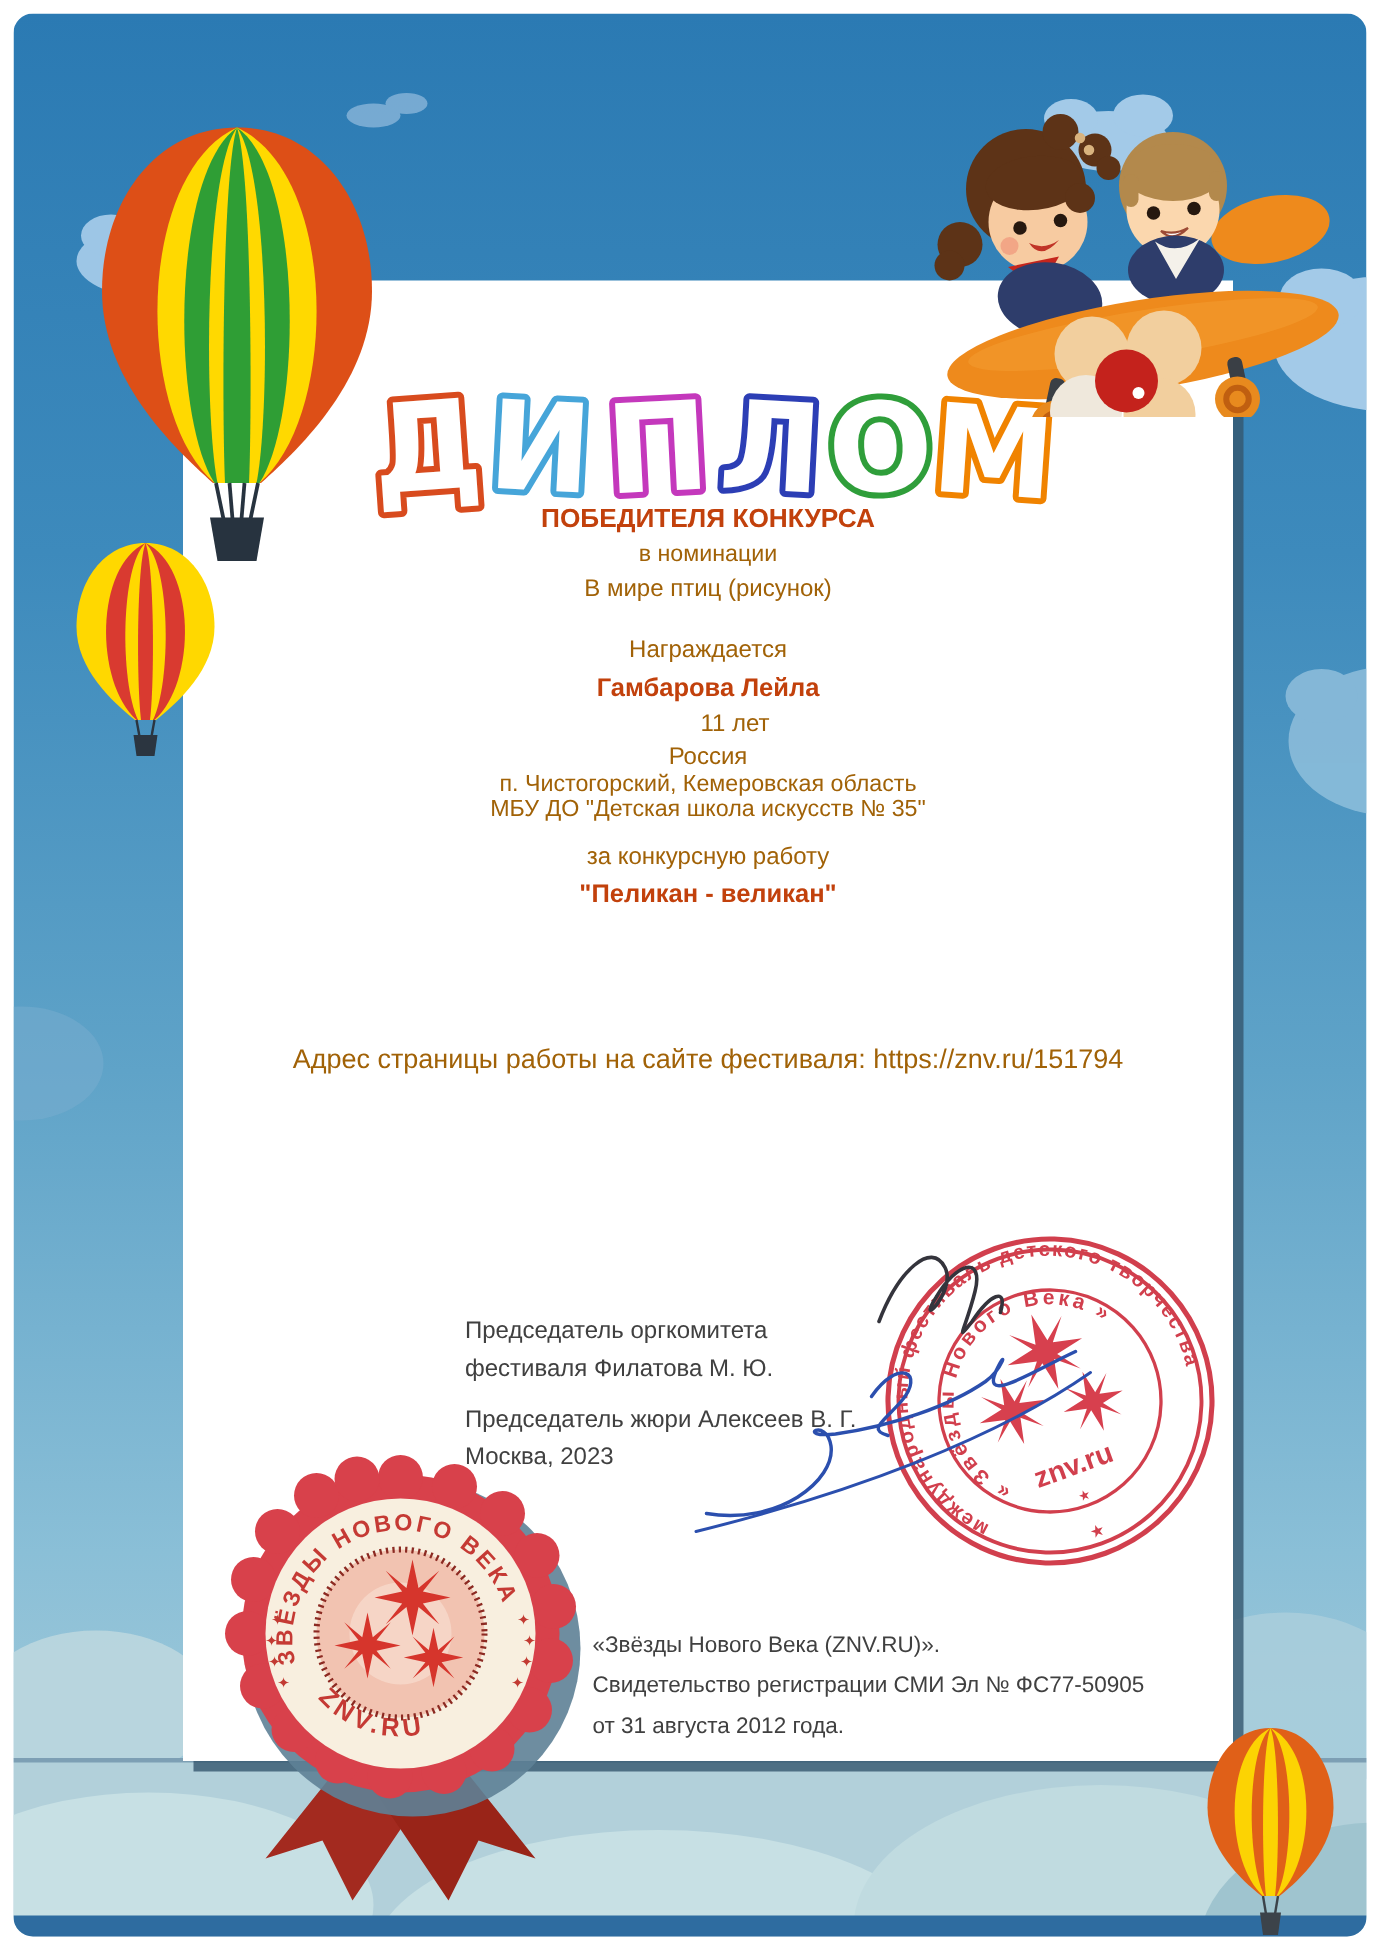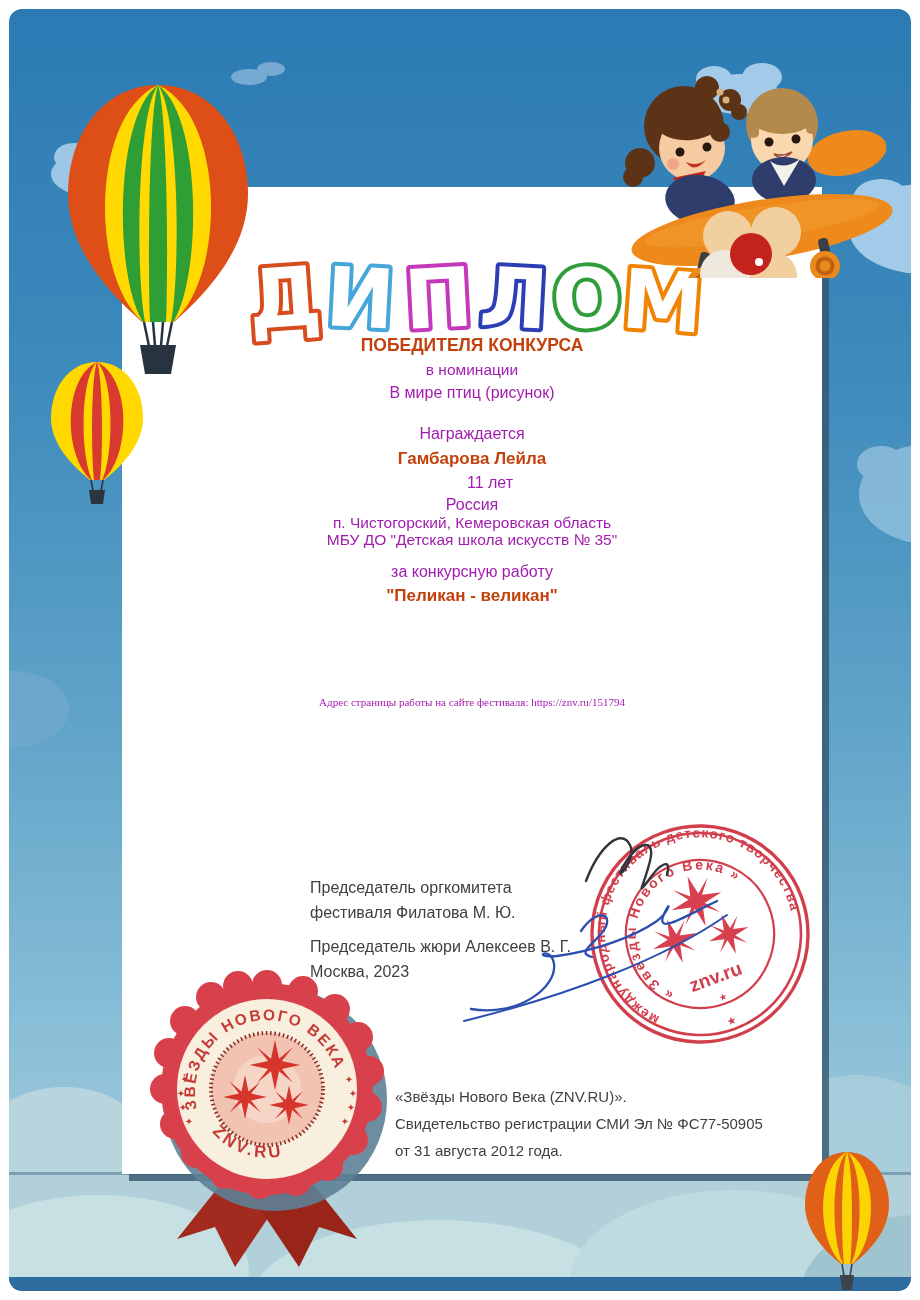--- a/index.html
+++ b/index.html
@@ -5,21 +5,21 @@
   html,body{margin:0;padding:0;background:#fff;}
   .page{position:relative;width:920px;height:1300px;background:#fff;overflow:hidden;
         font-family:"Liberation Sans",sans-serif;}
   .inner{position:absolute;inset:0;border:9px solid #fff;border-radius:22px;overflow:hidden;
          background:linear-gradient(180deg,#2b7ab3 0%,#3d8abc 28%,#5fa3c8 55%,#8abfd7 80%,#aecfda 100%);}
   svg{display:block;}
   .abs{position:absolute;}
   
   .paper{position:absolute;left:113px;top:178px;width:700px;height:987px;background:#fff;
          box-shadow:7px 7px 0 rgba(52,86,110,.8);z-index:3;}
-  .line{position:absolute;left:0;right:0;text-align:center;color:#a21caf;font-size:16px;white-space:nowrap;}
+  .line{position:absolute;left:0;right:0;text-align:center;color:#a16207;font-size:16px;white-space:nowrap;}
   .b{font-weight:bold;color:#c2410c;}
   .sm{font-size:15.5px;}
   .blk{position:absolute;color:#404040;font-size:16px;line-height:25px;white-space:nowrap;text-align:left;}
   
   .band{position:absolute;left:0;right:0;top:1163px;height:105px;background:#b2d0da;
         border-top:3px solid #7d9fb4;overflow:hidden;z-index:1;}
   .blob{position:absolute;border-radius:50%;background:#c7e0e4;}
   .bar{position:absolute;left:0;right:0;top:1268px;height:16px;background:#2e6ca0;z-index:2;}.z4{z-index:4}.z5{z-index:5}.z6{z-index:6}.z7{z-index:7}
 </style>
 </head>
@@ -94,21 +94,21 @@
     <div class="line b" style="top:262px;font-size:17px;">Гамбарова Лейла</div>
     <div class="line" style="top:287px;padding-left:36px;">11 лет</div>
     <div class="line" style="top:309px;">Россия</div>
     <div class="line sm" style="top:327px;">п. Чистогорский, Кемеровская область</div>
     <div class="line sm" style="top:344px;">МБУ ДО "Детская школа искусств № 35"</div>
 
     <div class="line" style="top:376px;">за конкурсную работу</div>
     <div class="line b" style="top:399px;font-size:17px;">"Пеликан - великан"</div>
 
 
-    <div class="line" style="top:509px;font-size:11px;font-family:Liberation Serif, serif;">Адрес страницы работы на сайте фестиваля: https://znv.ru/151794</div>
+    <div class="line" style="top:509px;font-size:18px;">Адрес страницы работы на сайте фестиваля: https://znv.ru/151794</div>
 
     <div class="blk" style="left:188px;top:688px;">
       <div>Председатель оргкомитета</div>
       <div>фестиваля Филатова М. Ю.</div>
       <div style="height:9px"></div>
       <div>Председатель жюри Алексеев В. Г.</div>
       <div>Москва, 2023</div>
     </div>
 
     <div class="blk" style="left:273px;top:856px;font-size:15px;line-height:27px;margin-top:40px;">

